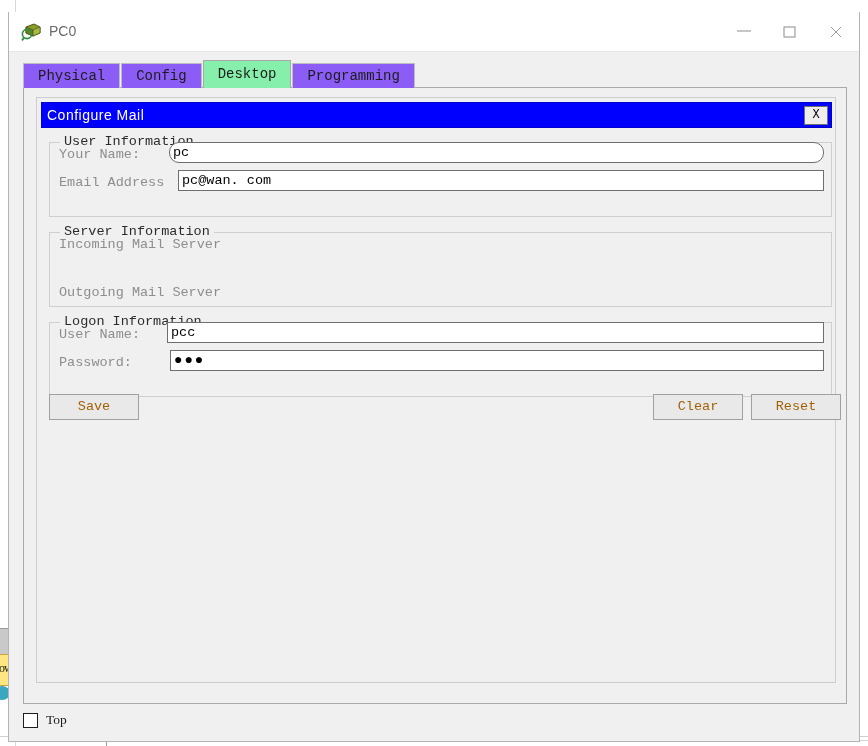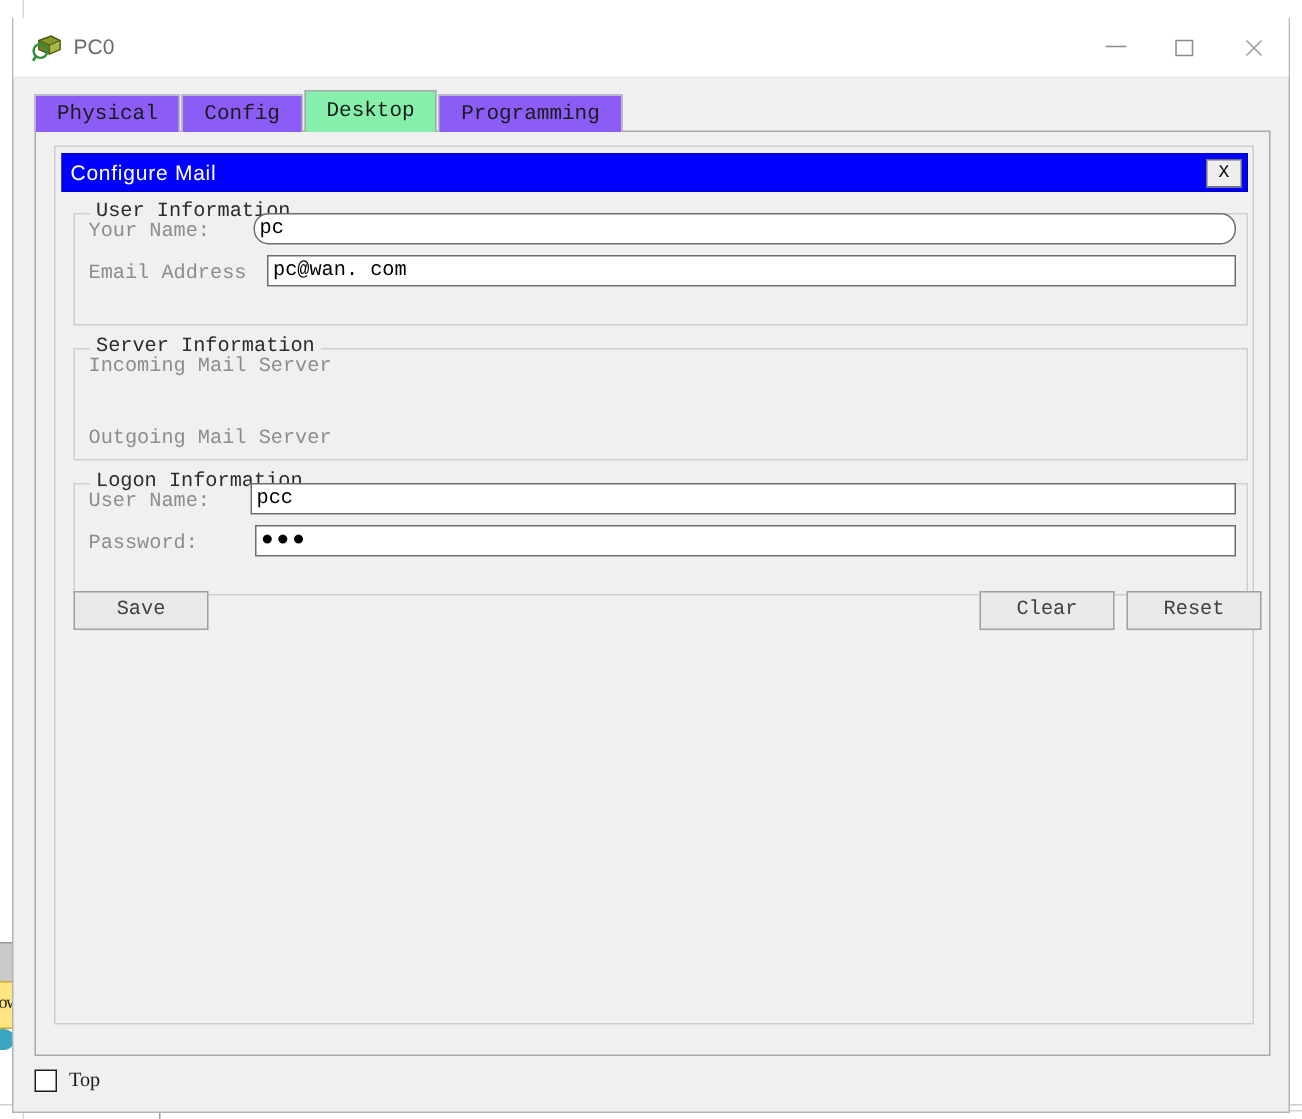--- a/index.html
+++ b/index.html
@@ -266,21 +266,21 @@
   }
 
   
   .dlg-btn {
     position: absolute;
     height: 26px;
     background: #e9e9e9;
     border: 1px solid #a0a0a0;
     box-sizing: border-box;
     font-size: 13.5px;
-    color: #404040;
+    color: #a16207;
     font-family: "Liberation Mono", monospace;
     text-align: center;
     line-height: 24px;
     cursor: default;
   }
 
   
   #top-check-row {
     position: absolute;
     left: 14px;

